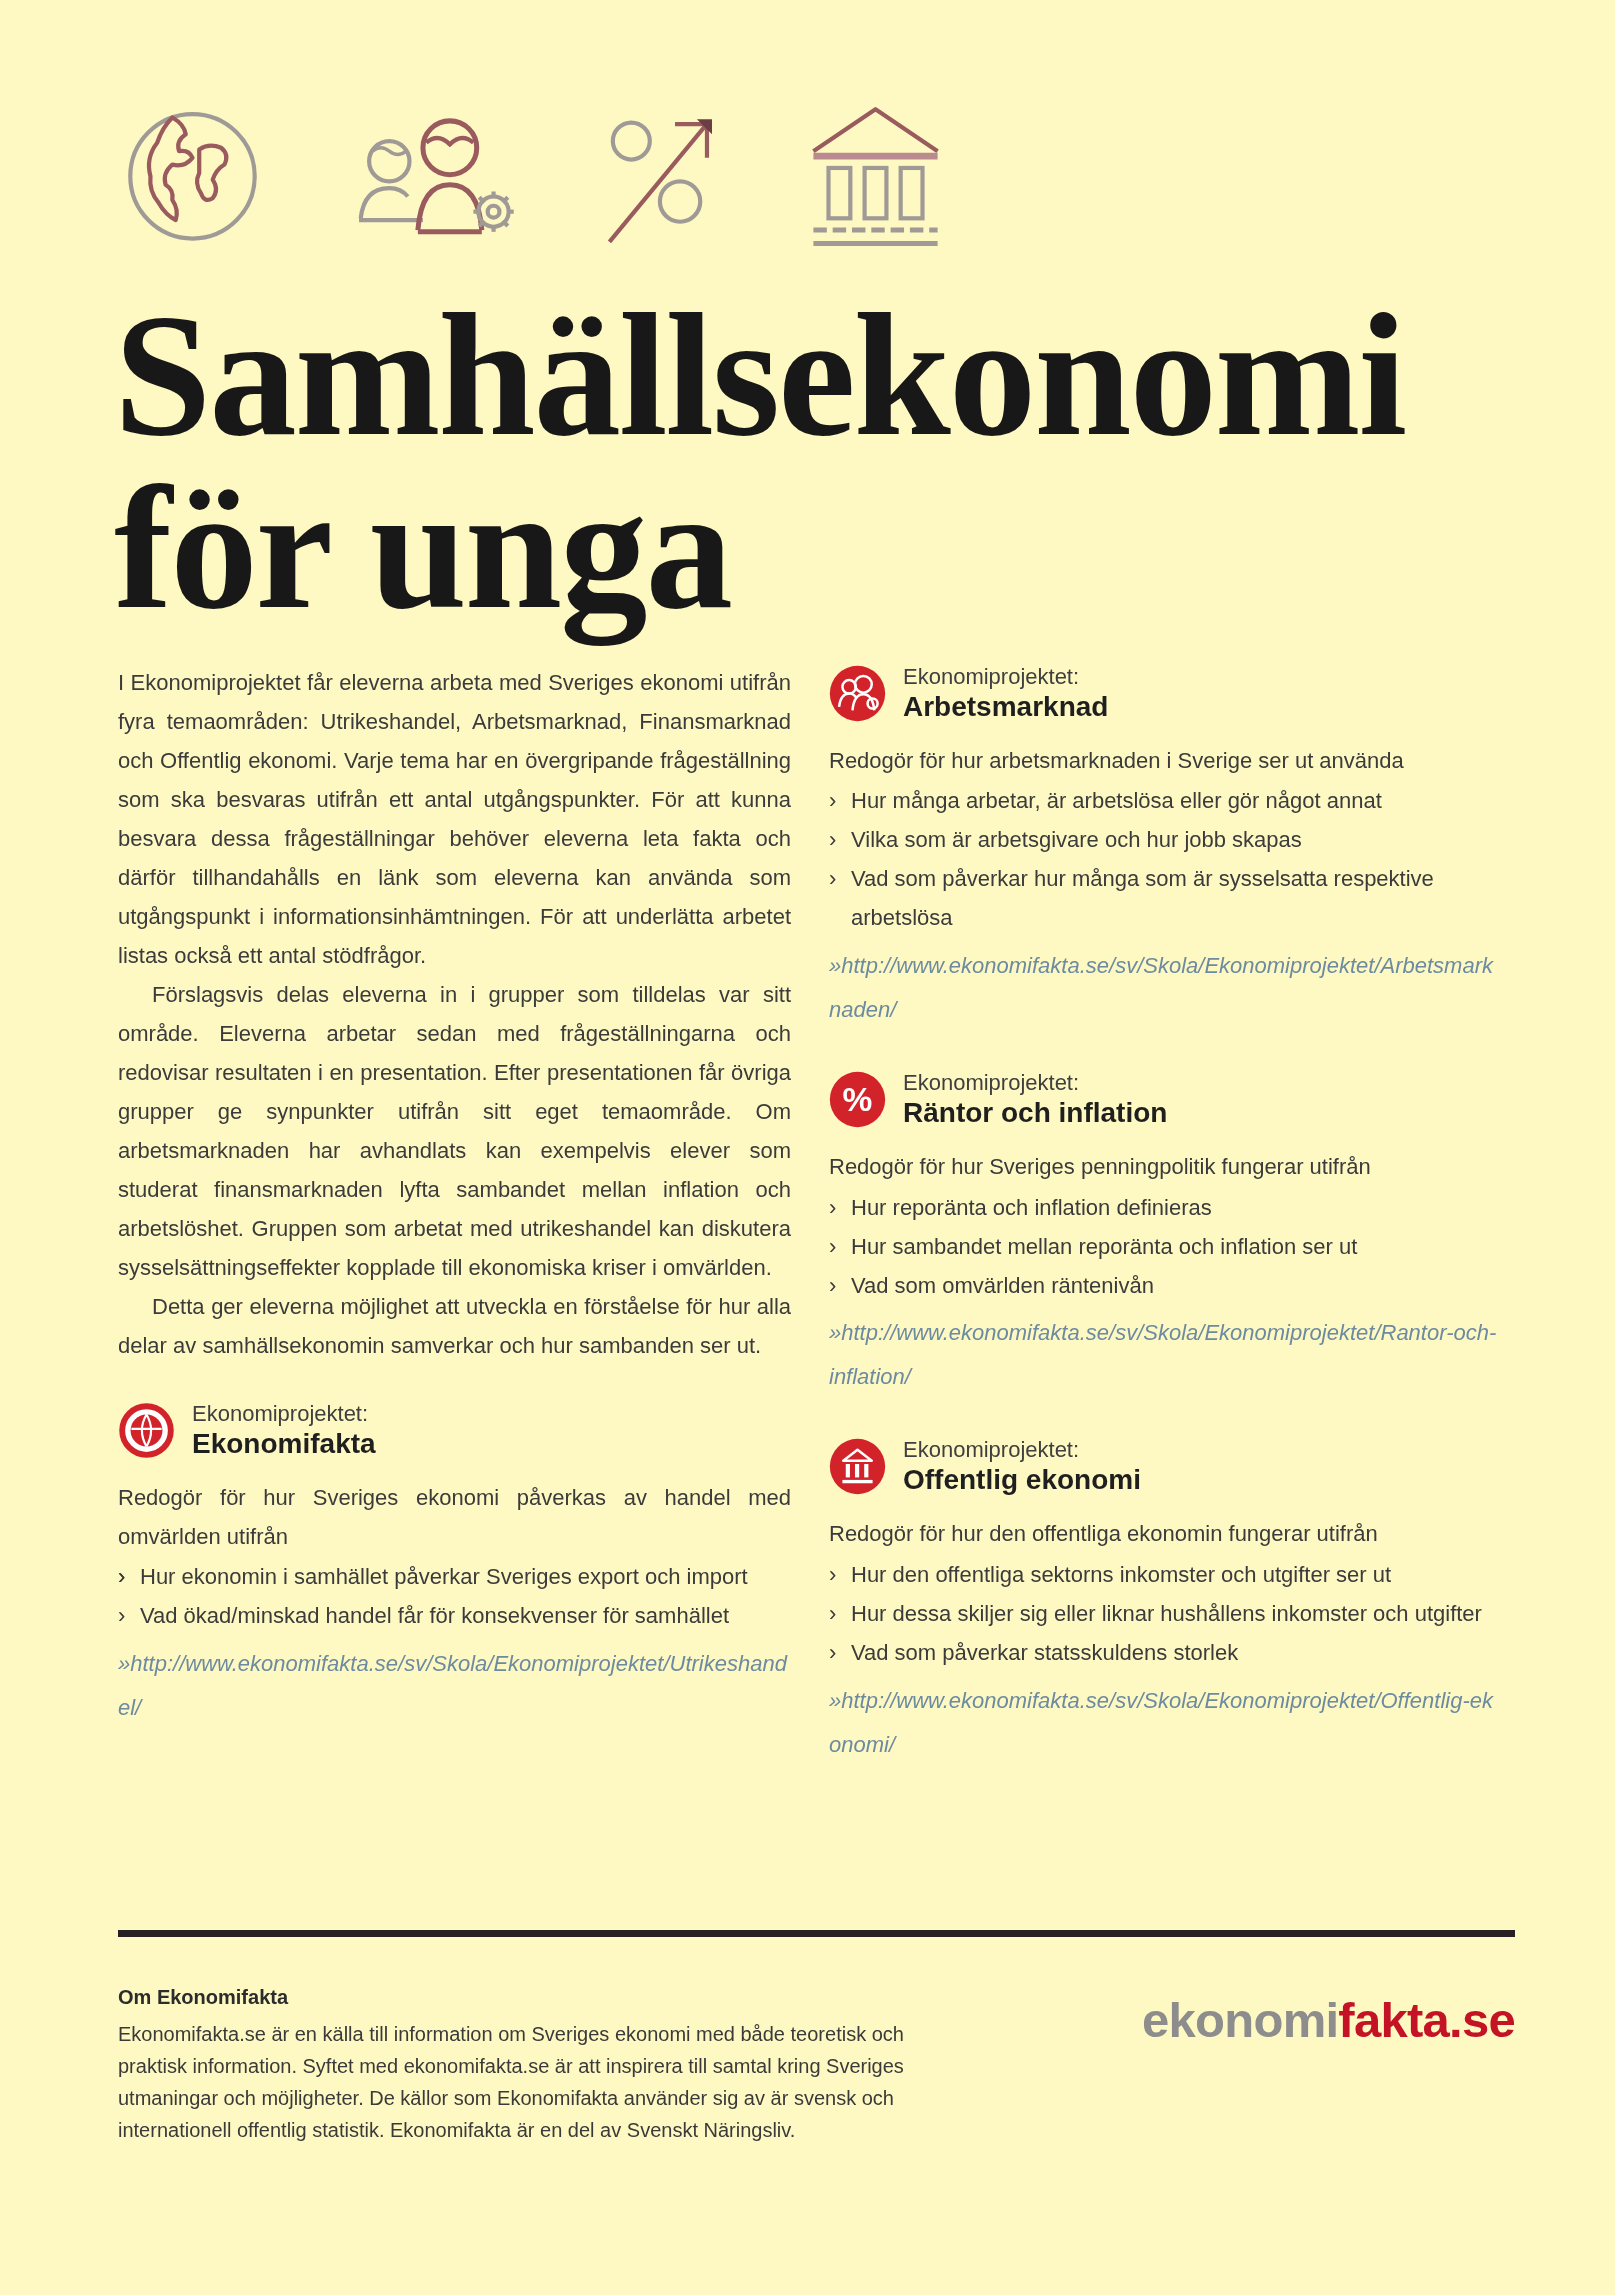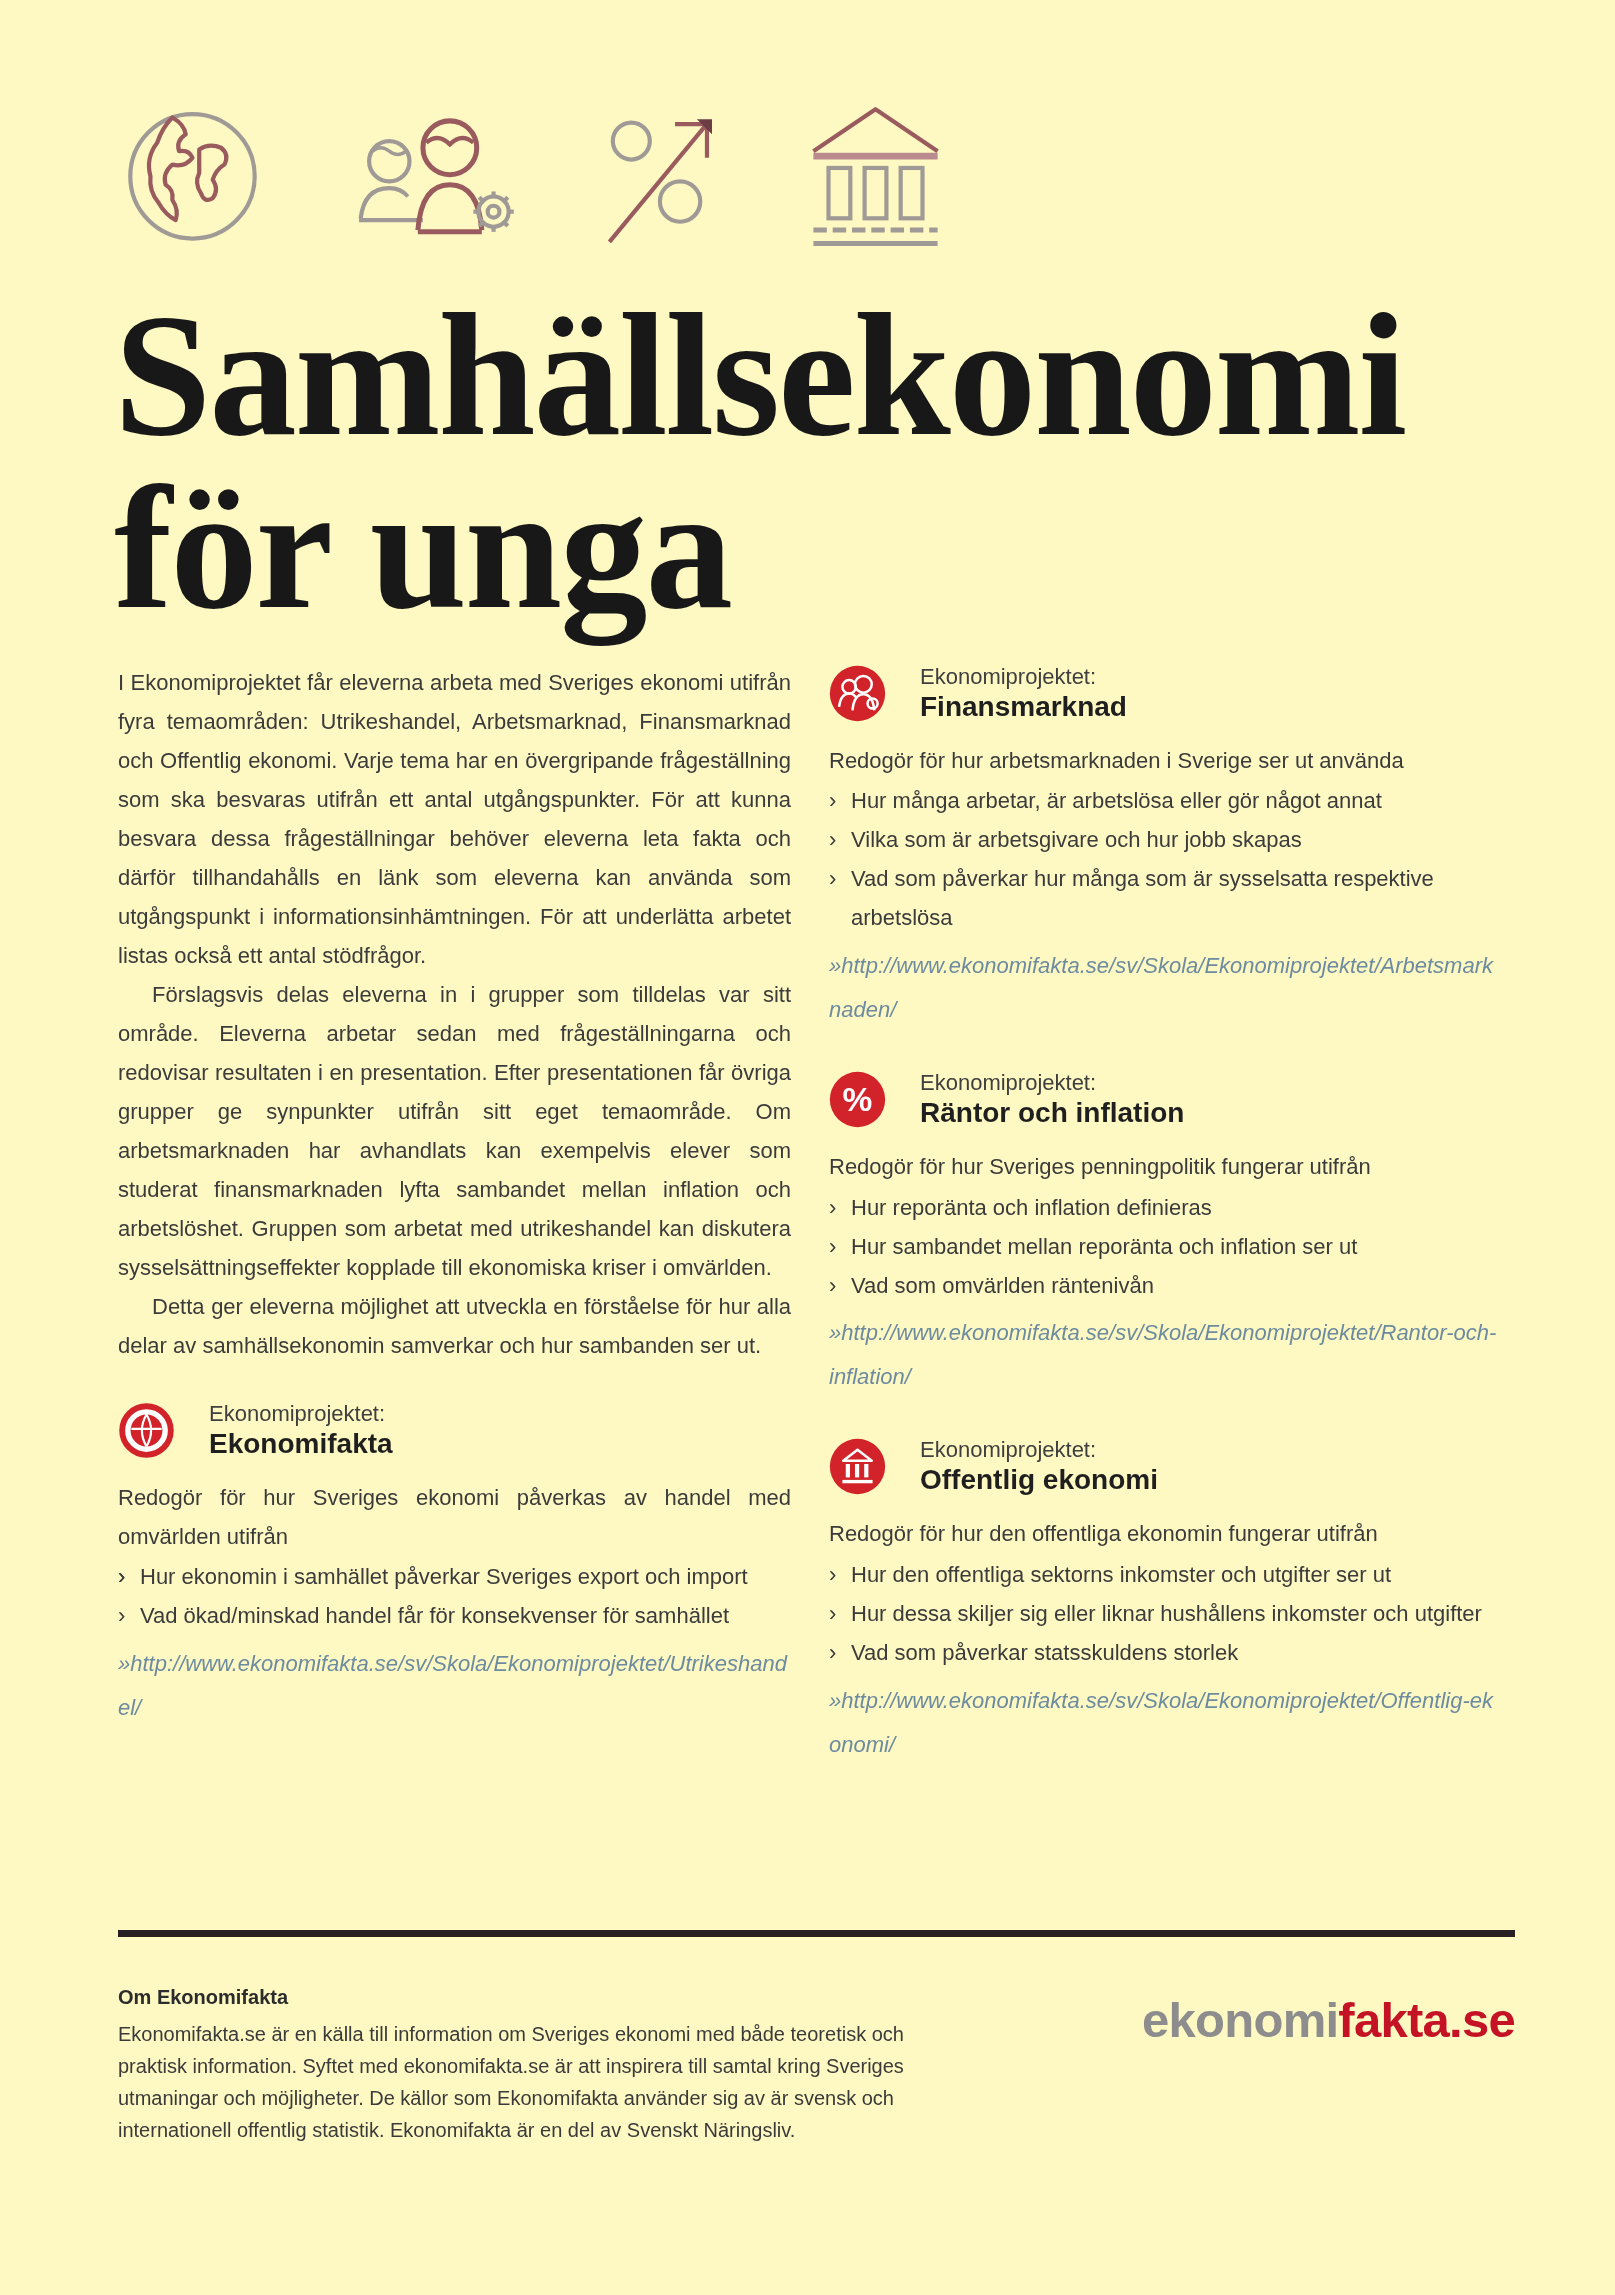--- a/index.html
+++ b/index.html
@@ -42,21 +42,21 @@
     font-size:22px;
     line-height:39px;
   }
   .col-left p { text-align:justify; }
   .col-left p.indent { text-indent:34px; }
 
   
   .topic { margin-bottom:37px; }
   .col-left .topic { margin-top:35px; margin-bottom:0; }
   .topic-head {
-    display:flex; align-items:center; gap:34px;
+    display:flex; align-items:center; gap:17px;
     margin-bottom:17px;
   }
   .badge { width:57px; height:57px; flex:0 0 57px; }
   .badge svg { display:block; width:57px; height:57px; }
   .kicker { font-size:22px; color:#3f3f3f; line-height:27px; }
   .topic-title { font-size:28px; font-weight:bold; color:#1f1f1f; line-height:34px; }
   .lead { margin-bottom:1.7px; }
   .bullet { position:relative; padding-left:22px; }
   .bullet .marker { position:absolute; left:0; top:0; color:#3b3b3b; }
   .topic-link {
@@ -186,21 +186,21 @@
               <circle cx="34" cy="34" r="33" fill="#d2232a"></circle>
               <circle cx="24" cy="26" r="8" fill="none" stroke="#ffffff" stroke-width="3"></circle>
               <path d="M12,50 Q14,34 24,34 Q30,34 33,40" fill="none" stroke="#ffffff" stroke-width="3"></path>
               <circle cx="41" cy="23" r="10" fill="none" stroke="#ffffff" stroke-width="3"></circle>
               <path d="M28,54 Q30,35 41,35 Q52,35 54,54" fill="none" stroke="#ffffff" stroke-width="3"></path>
               <circle cx="52" cy="46" r="6" fill="none" stroke="#ffffff" stroke-width="3"></circle>
             </svg>
           </span>
           <div class="topic-titles">
             <div class="kicker">Ekonomiprojektet:</div>
-            <div class="topic-title">Finansmarknad</div>
+            <div class="topic-title">Arbetsmarknad</div>
           </div>
         </div>
         <p class="lead">Redogör för hur arbetsmarknaden i Sverige ser ut använda</p>
         <div class="bullets">
           <div class="bullet"><span class="marker">›</span><span>Hur många arbetar, är arbetslösa eller gör något annat</span></div>
           <div class="bullet"><span class="marker">›</span><span>Vilka som är arbetsgivare och hur jobb skapas</span></div>
           <div class="bullet"><span class="marker">›</span><span>Vad som påverkar hur många som är sysselsatta respektive arbetslösa</span></div>
         </div>
         <a class="topic-link"><span class="marker">»</span><span>http://www.ekonomifakta.se/sv/Skola/Ekonomiprojektet/Arbetsmarknaden/</span></a>
       </section>

